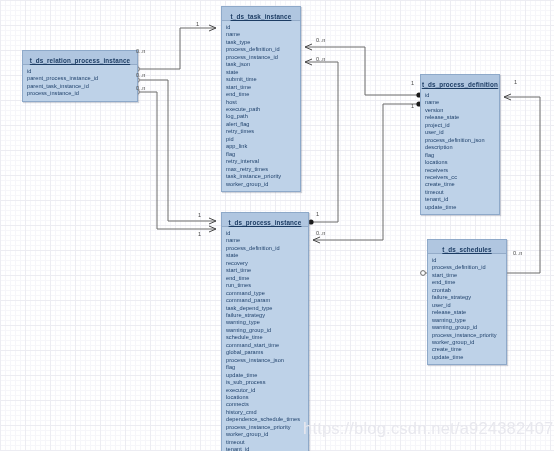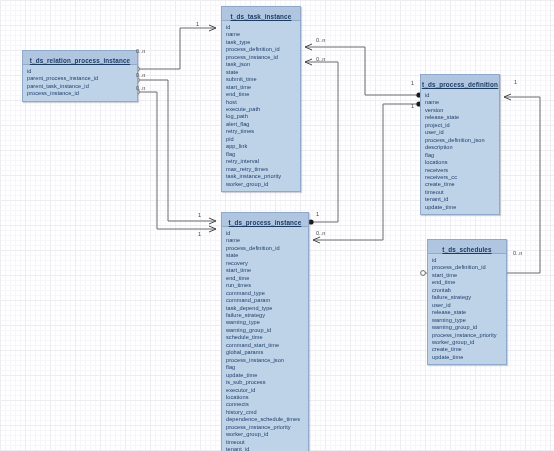--- a/index.html
+++ b/index.html
@@ -258,14 +258,15 @@
   <div class="card-label" style="left:316px; top:56px;">0..n</div>
   <div class="card-label" style="left:411px; top:80px;">1</div>
   <div class="card-label" style="left:411px; top:103px;">1</div>
   <div class="card-label" style="left:514px; top:79px;">1</div>
   <div class="card-label" style="left:198px; top:212px;">1</div>
   <div class="card-label" style="left:198px; top:231px;">1</div>
   <div class="card-label" style="left:316px; top:211px;">1</div>
   <div class="card-label" style="left:316px; top:230px;">0..n</div>
   <div class="card-label" style="left:513px; top:250px;">0..n</div>
 
+  <div id="watermark">https://blog.csdn.net/a924382407</div>
 
 </div>
 
 </body></html>

